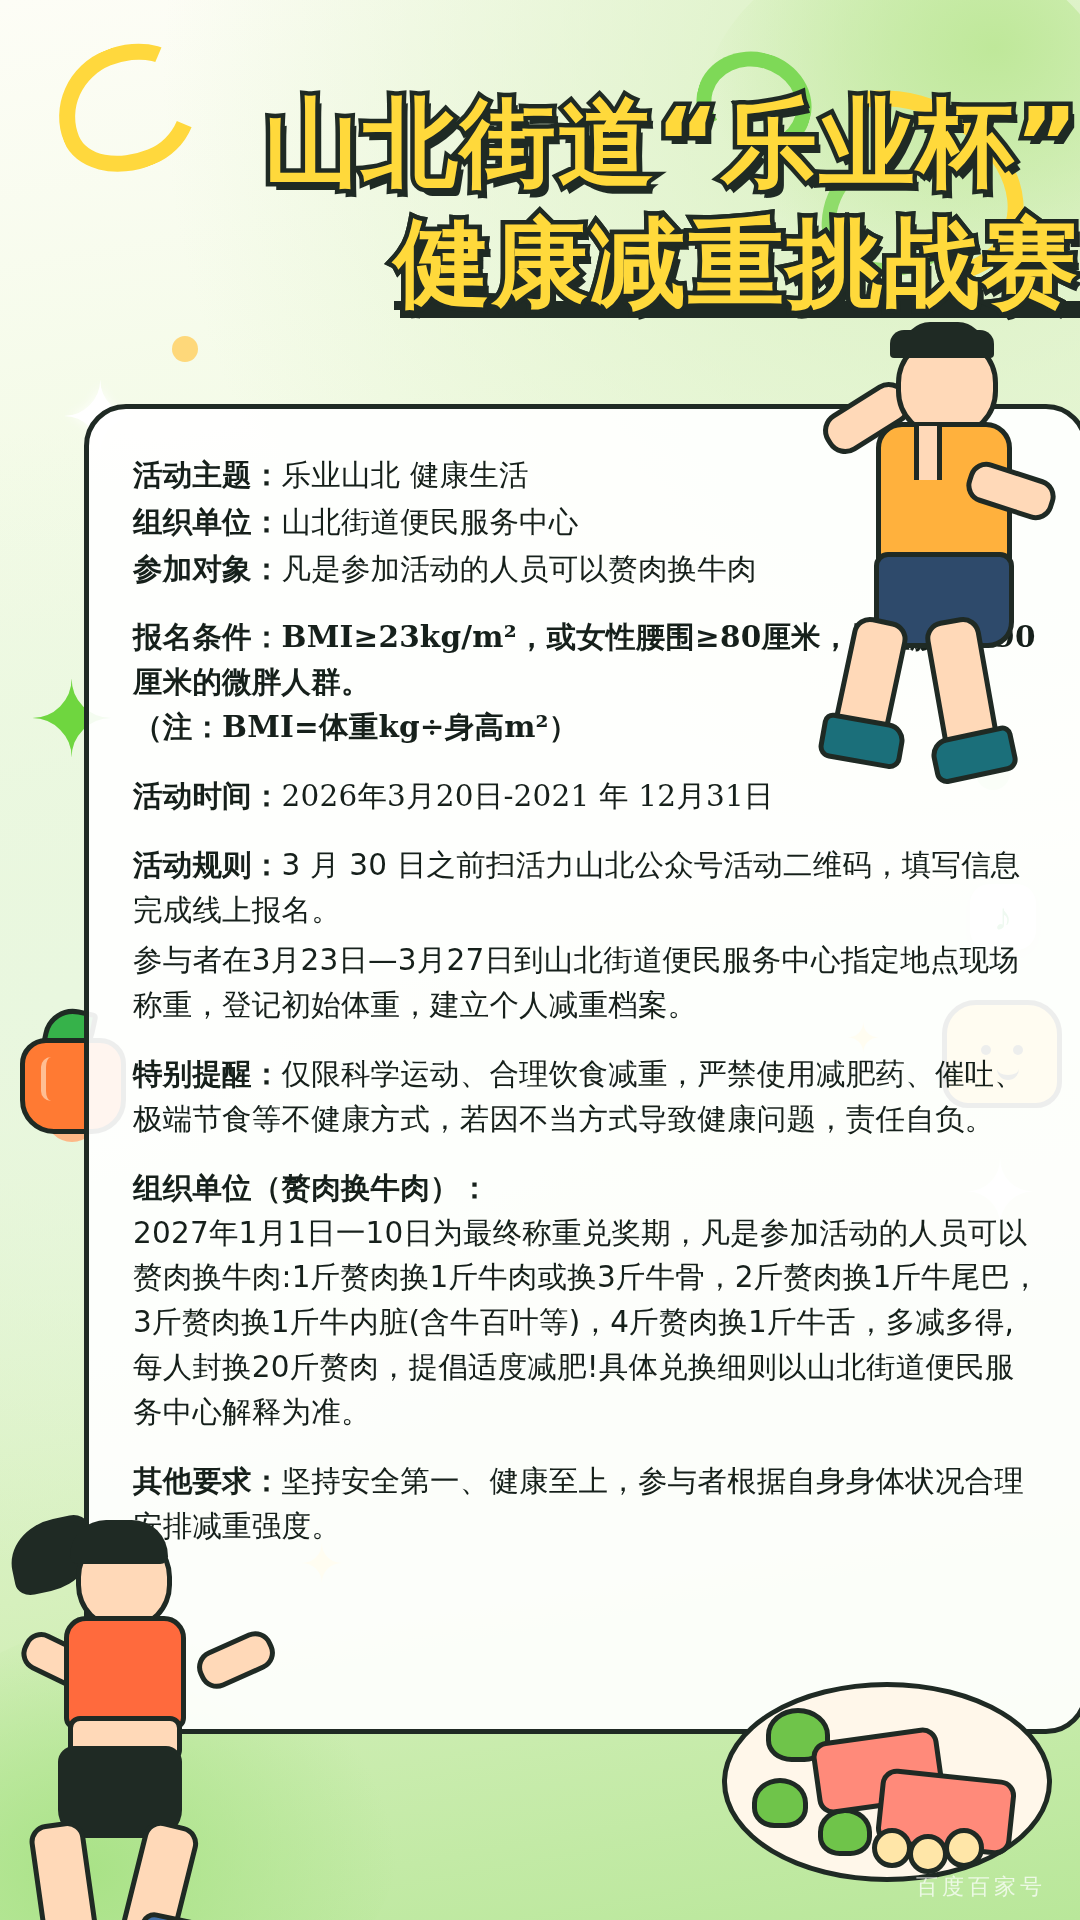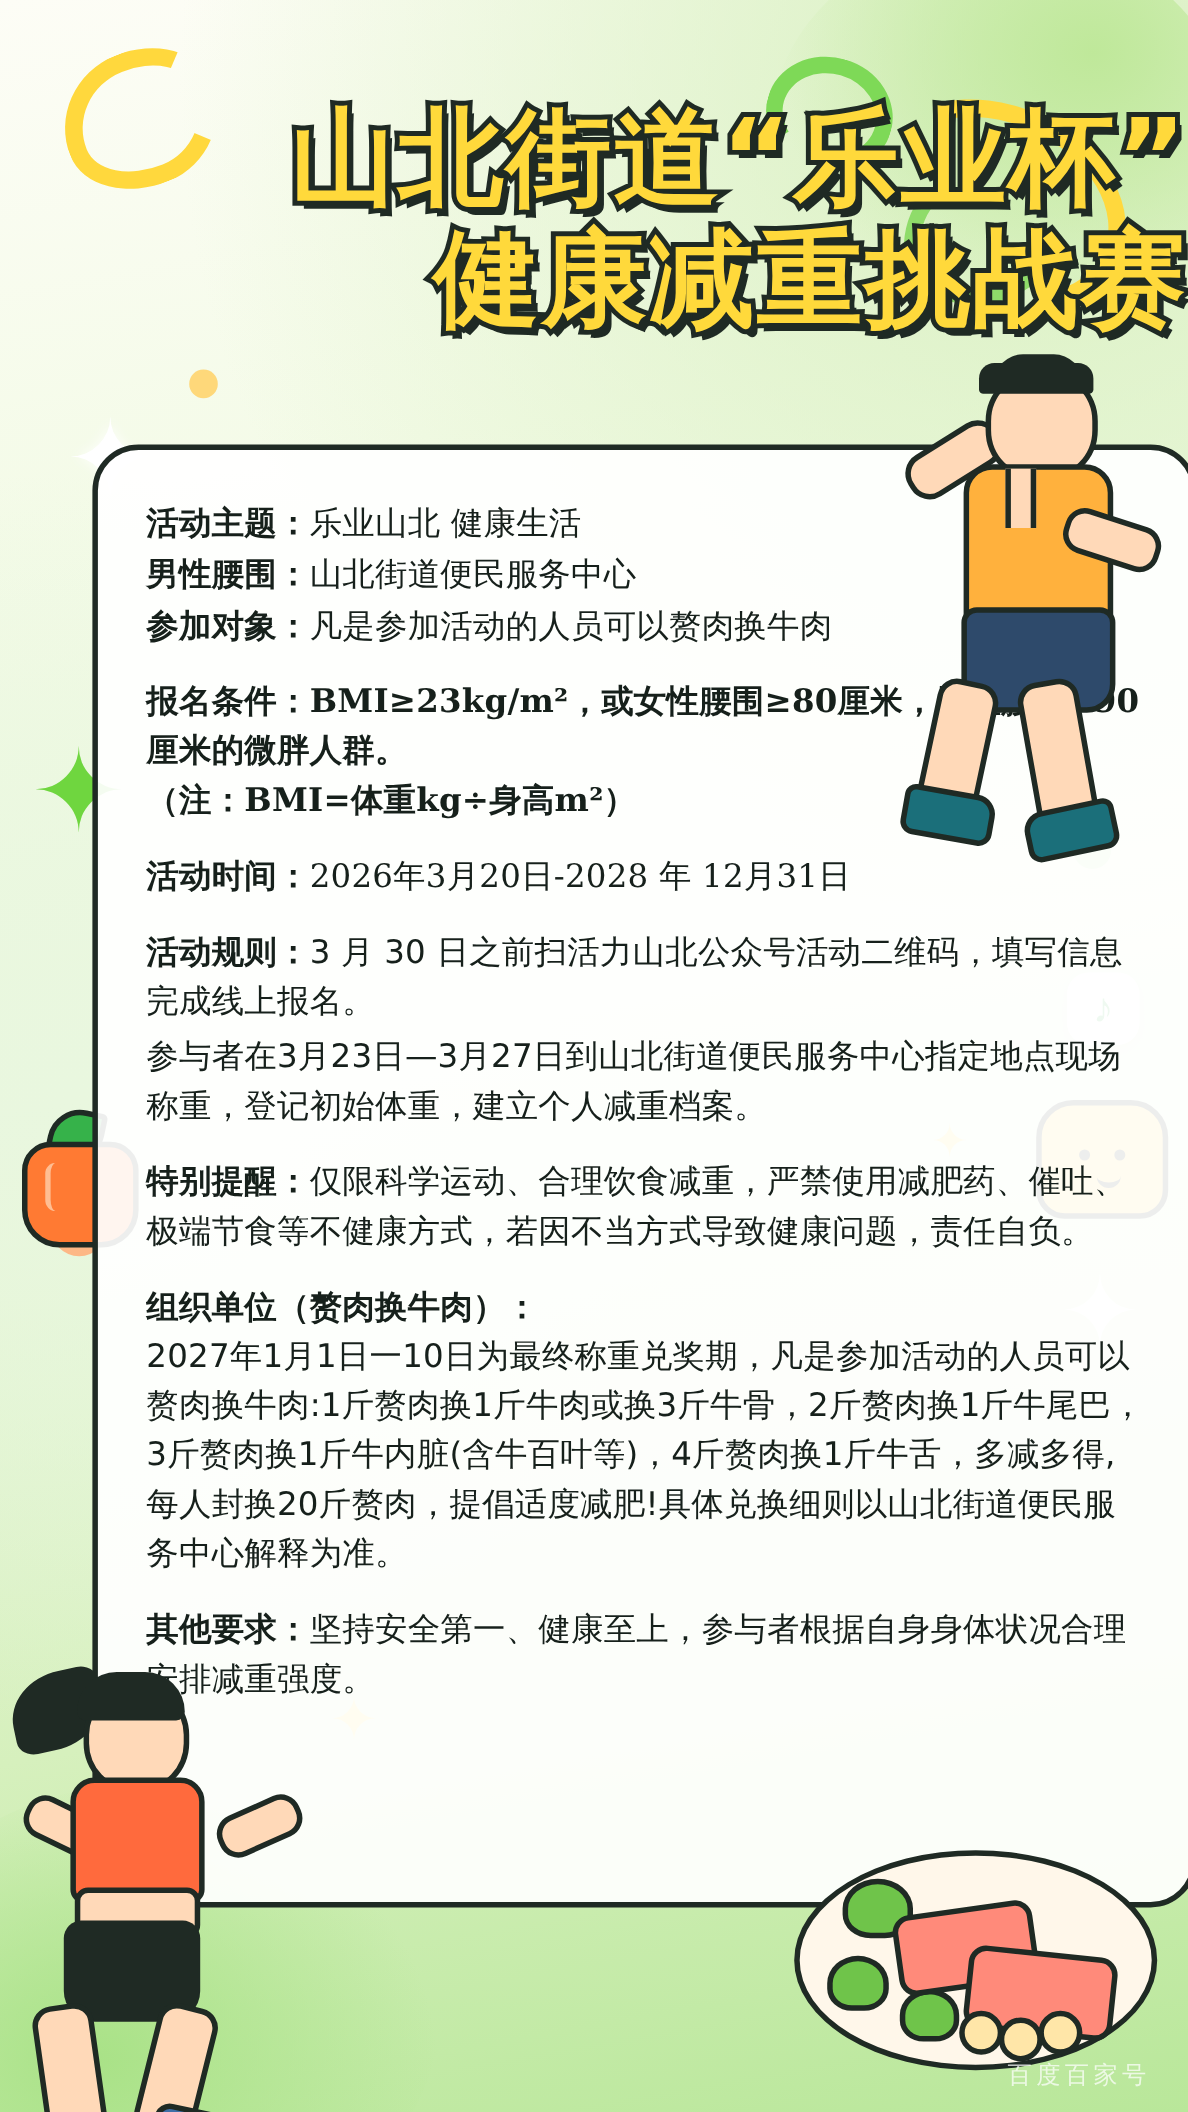--- a/index.html
+++ b/index.html
@@ -170,21 +170,21 @@
     letter-spacing: 2px;
     line-height: 1.08;
   }
   .title-1, .title-2 {
     font-size: 96px;
     color: #ffd93b;
     -webkit-text-stroke: 9px #1f2a24;
     paint-order: stroke fill;
     text-shadow: 6px 8px 0 #1f2a24;
   }
-  .title-2 { margin-top: 6px; }
+  .title-2 { margin-top: 16px; text-decoration: underline; }
   .title-3 {
     margin-top: 10px;
     font-size: 92px;
     color: #ff5a3c;
     -webkit-text-stroke: 9px #1f2a24;
     paint-order: stroke fill;
     text-shadow: 6px 8px 0 #1f2a24;
   }
 
   
@@ -367,35 +367,35 @@
     <div class="egg e2"></div>
     <div class="egg e3"></div>
   </div>
 
   <div class="card">
 
     <div class="txt row">
       <span class="lbl">活动主题：</span><span>乐业山北 健康生活</span>
     </div>
     <div class="txt row">
-      <span class="lbl">男性腰围：</span><span>山北街道便民服务中心</span>
+      <span class="lbl">组织单位：</span><span>山北街道便民服务中心</span>
     </div>
     <div class="txt row">
       <span class="lbl">参加对象：</span><span>凡是参加活动的人员可以赘肉换牛肉</span>
     </div>
 
     <div class="txt block">
       <span class="lbl">报名条件：</span><span class="serif bold">BMI≥23kg/m²，或女性腰围≥80厘米，男性腰围≥90厘米的微胖人群。</span>
     </div>
     <div class="txt">
       <span class="serif bold">（注：BMI=体重kg÷身高m²）</span>
     </div>
 
     <div class="txt block">
-      <span class="lbl">活动时间：</span><span class="serif">2026年3月20日-2028 年 12月31日</span>
+      <span class="lbl">活动时间：</span><span class="serif">2026年3月20日-2021 年 12月31日</span>
     </div>
 
     <div class="txt block">
       <span class="lbl">活动规则：</span><span>3 月 30 日之前扫活力山北公众号活动二维码，填写信息完成线上报名。</span>
     </div>
     <div class="txt para">参与者在3月23日—3月27日到山北街道便民服务中心指定地点现场称重，登记初始体重，建立个人减重档案。</div>
 
     <div class="txt block">
       <span class="lbl">特别提醒：</span><span>仅限科学运动、合理饮食减重，严禁使用减肥药、催吐、极端节食等不健康方式，若因不当方式导致健康问题，责任自负。</span>
     </div>

